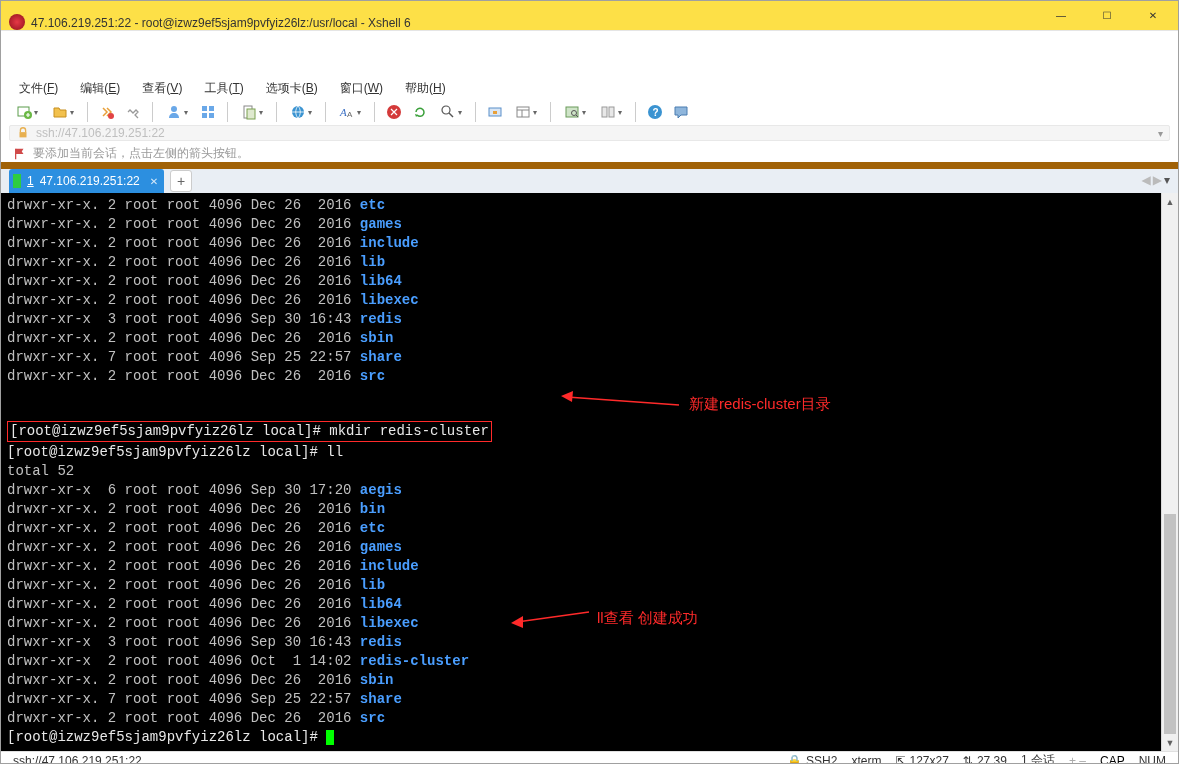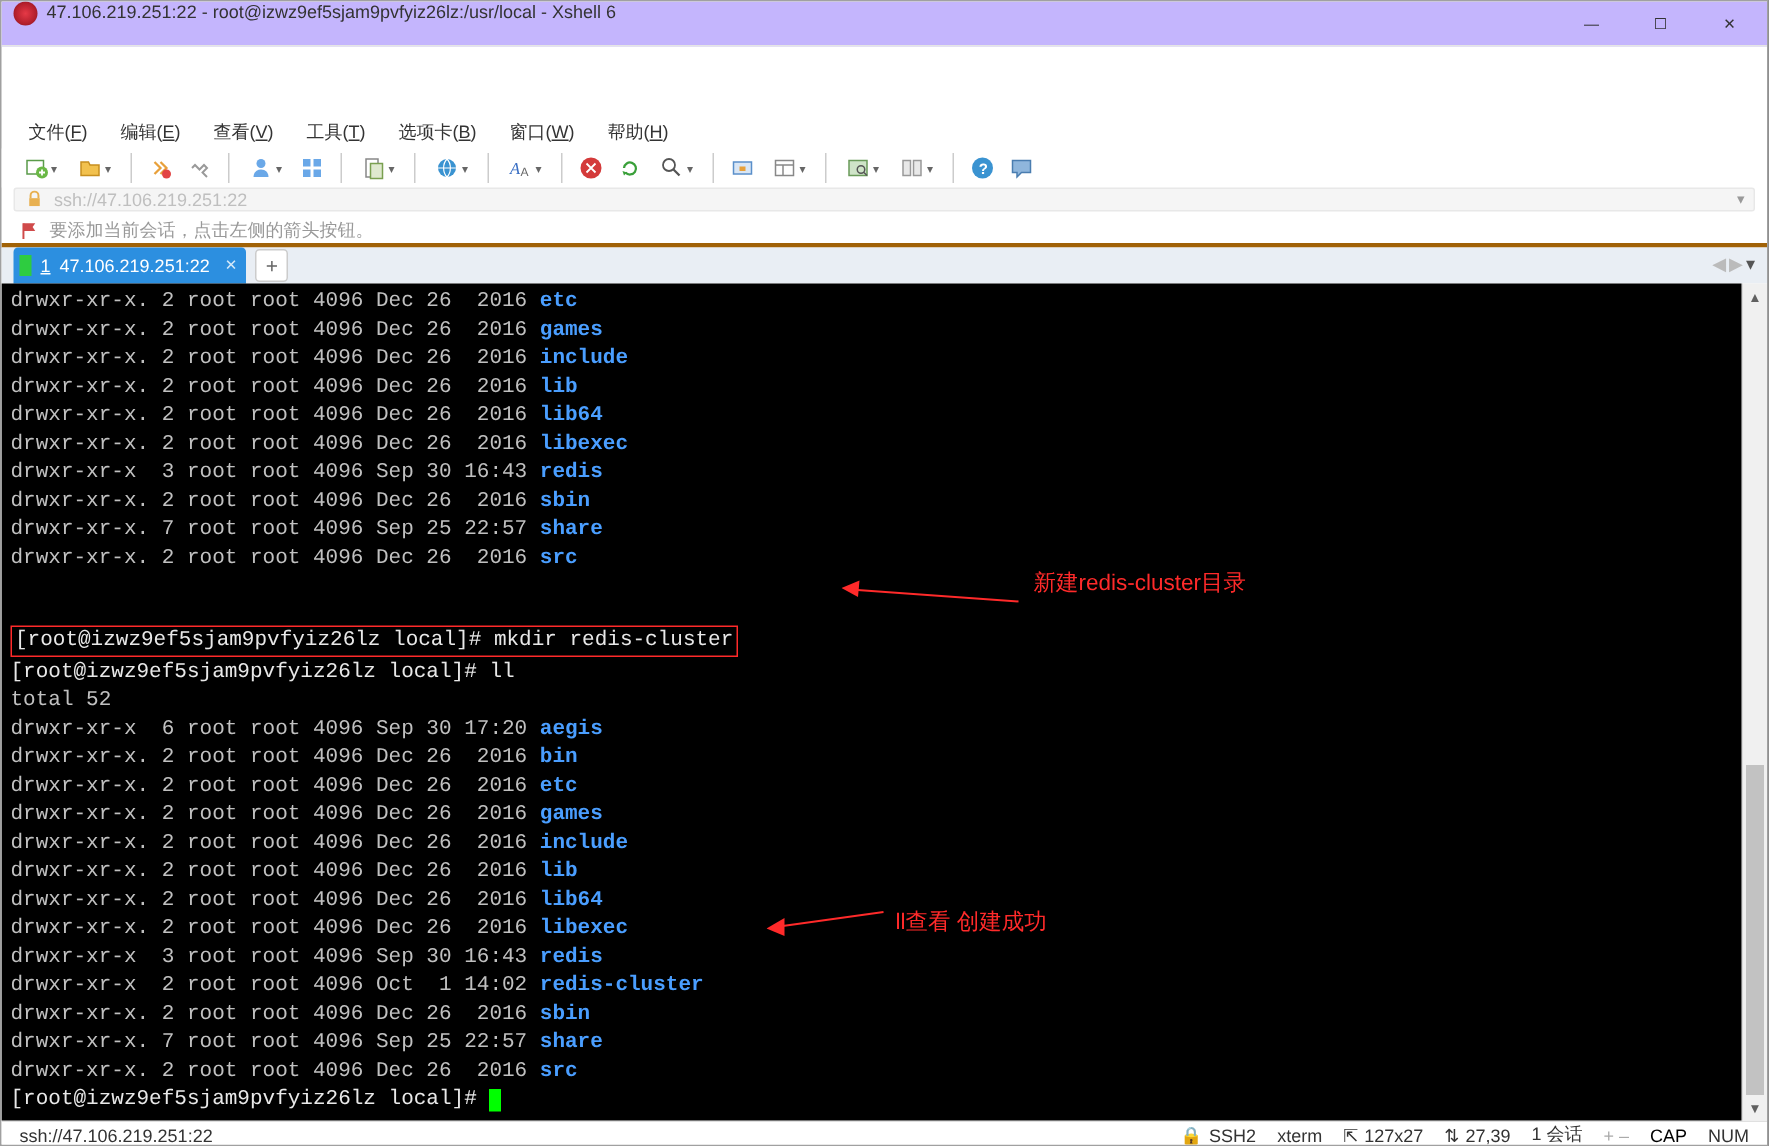--- a/index.html
+++ b/index.html
@@ -13,23 +13,23 @@
     border: 1px solid #a0a0a0;
     display: flex;
     flex-direction: column;
     overflow: hidden;
     position: relative;
   }
 
   
   .titlebar {
     height: 30px;
-    background: #c4b5fd;
+    background: #fde047;
     display: flex;
-    align-items: flex-start;
+    align-items: flex-end;
     padding: 0 2px 0 8px;
     border-bottom: 1px solid #e5e5e5;
   }
   .titlebar .app-icon {
     width: 16px; height: 16px; margin-right: 6px;
     background: radial-gradient(circle at 50% 50%, #e63946 0%, #b3202d 60%, #7a0d18 100%);
     border-radius: 50%;
   }
   .titlebar .title { flex: 1; font-size: 12px; }
   .titlebar .win-btn {
@@ -80,21 +80,21 @@
     padding: 0 6px; gap: 6px;
     color: #bfbfbf;
   }
   .addressbar .lock { width: 14px; height: 14px; }
   .addressbar .expand { margin-left: auto; color: #999; font-size: 10px; }
 
   
   .hintbar {
     height: 26px; display: flex; align-items: center;
     padding: 0 12px; gap: 6px; font-size: 12px; color: #999;
-    border-bottom: 3px solid #a16207;
+    border-bottom: 7px solid #a16207;
   }
   .hintbar .flag { width: 14px; height: 14px; }
 
   
   .tabbar {
     height: 28px;
     background: #e9eef4;
     display: flex; align-items: flex-end;
     padding-left: 8px;
     position: relative;
@@ -399,21 +399,21 @@
 drwxr-xr-x. 2 root root 4096 Dec 26  2016 <span class="dir">sbin</span>
 drwxr-xr-x. 7 root root 4096 Sep 25 22:57 <span class="dir">share</span>
 drwxr-xr-x. 2 root root 4096 Dec 26  2016 <span class="dir">src</span>
 <span class="white">[root@izwz9ef5sjam9pvfyiz26lz local]# </span><span class="cursor"></span></div>
 
   <div class="anno-layer">
     <svg class="anno-arrow" style="left:560px; top:196px; width:120px; height:24px;" viewBox="0 0 120 24">
       <line x1="118" y1="16" x2="6" y2="8" stroke="#ff2a2a" stroke-width="1.3"></line>
       <polygon points="0,7 12,2 11,13" fill="#ff2a2a"></polygon>
     </svg>
-    <div class="anno-text" style="left:688px; top:190px;">新建redis-cluster目录</div>
+    <div class="anno-text" style="left:688px; top:202px;">新建redis-cluster目录</div>
 
     <svg class="anno-arrow" style="left:510px; top:415px; width:80px; height:20px;" viewBox="0 0 80 20">
       <line x1="78" y1="4" x2="6" y2="14" stroke="#ff2a2a" stroke-width="1.3"></line>
       <polygon points="0,15 12,8 12,20" fill="#ff2a2a"></polygon>
     </svg>
     <div class="anno-text" style="left:596px; top:406px;margin-top:10px;">ll查看  创建成功</div>
   </div>
 
   <div class="scrollbar">
     <div class="arrow">▲</div>

